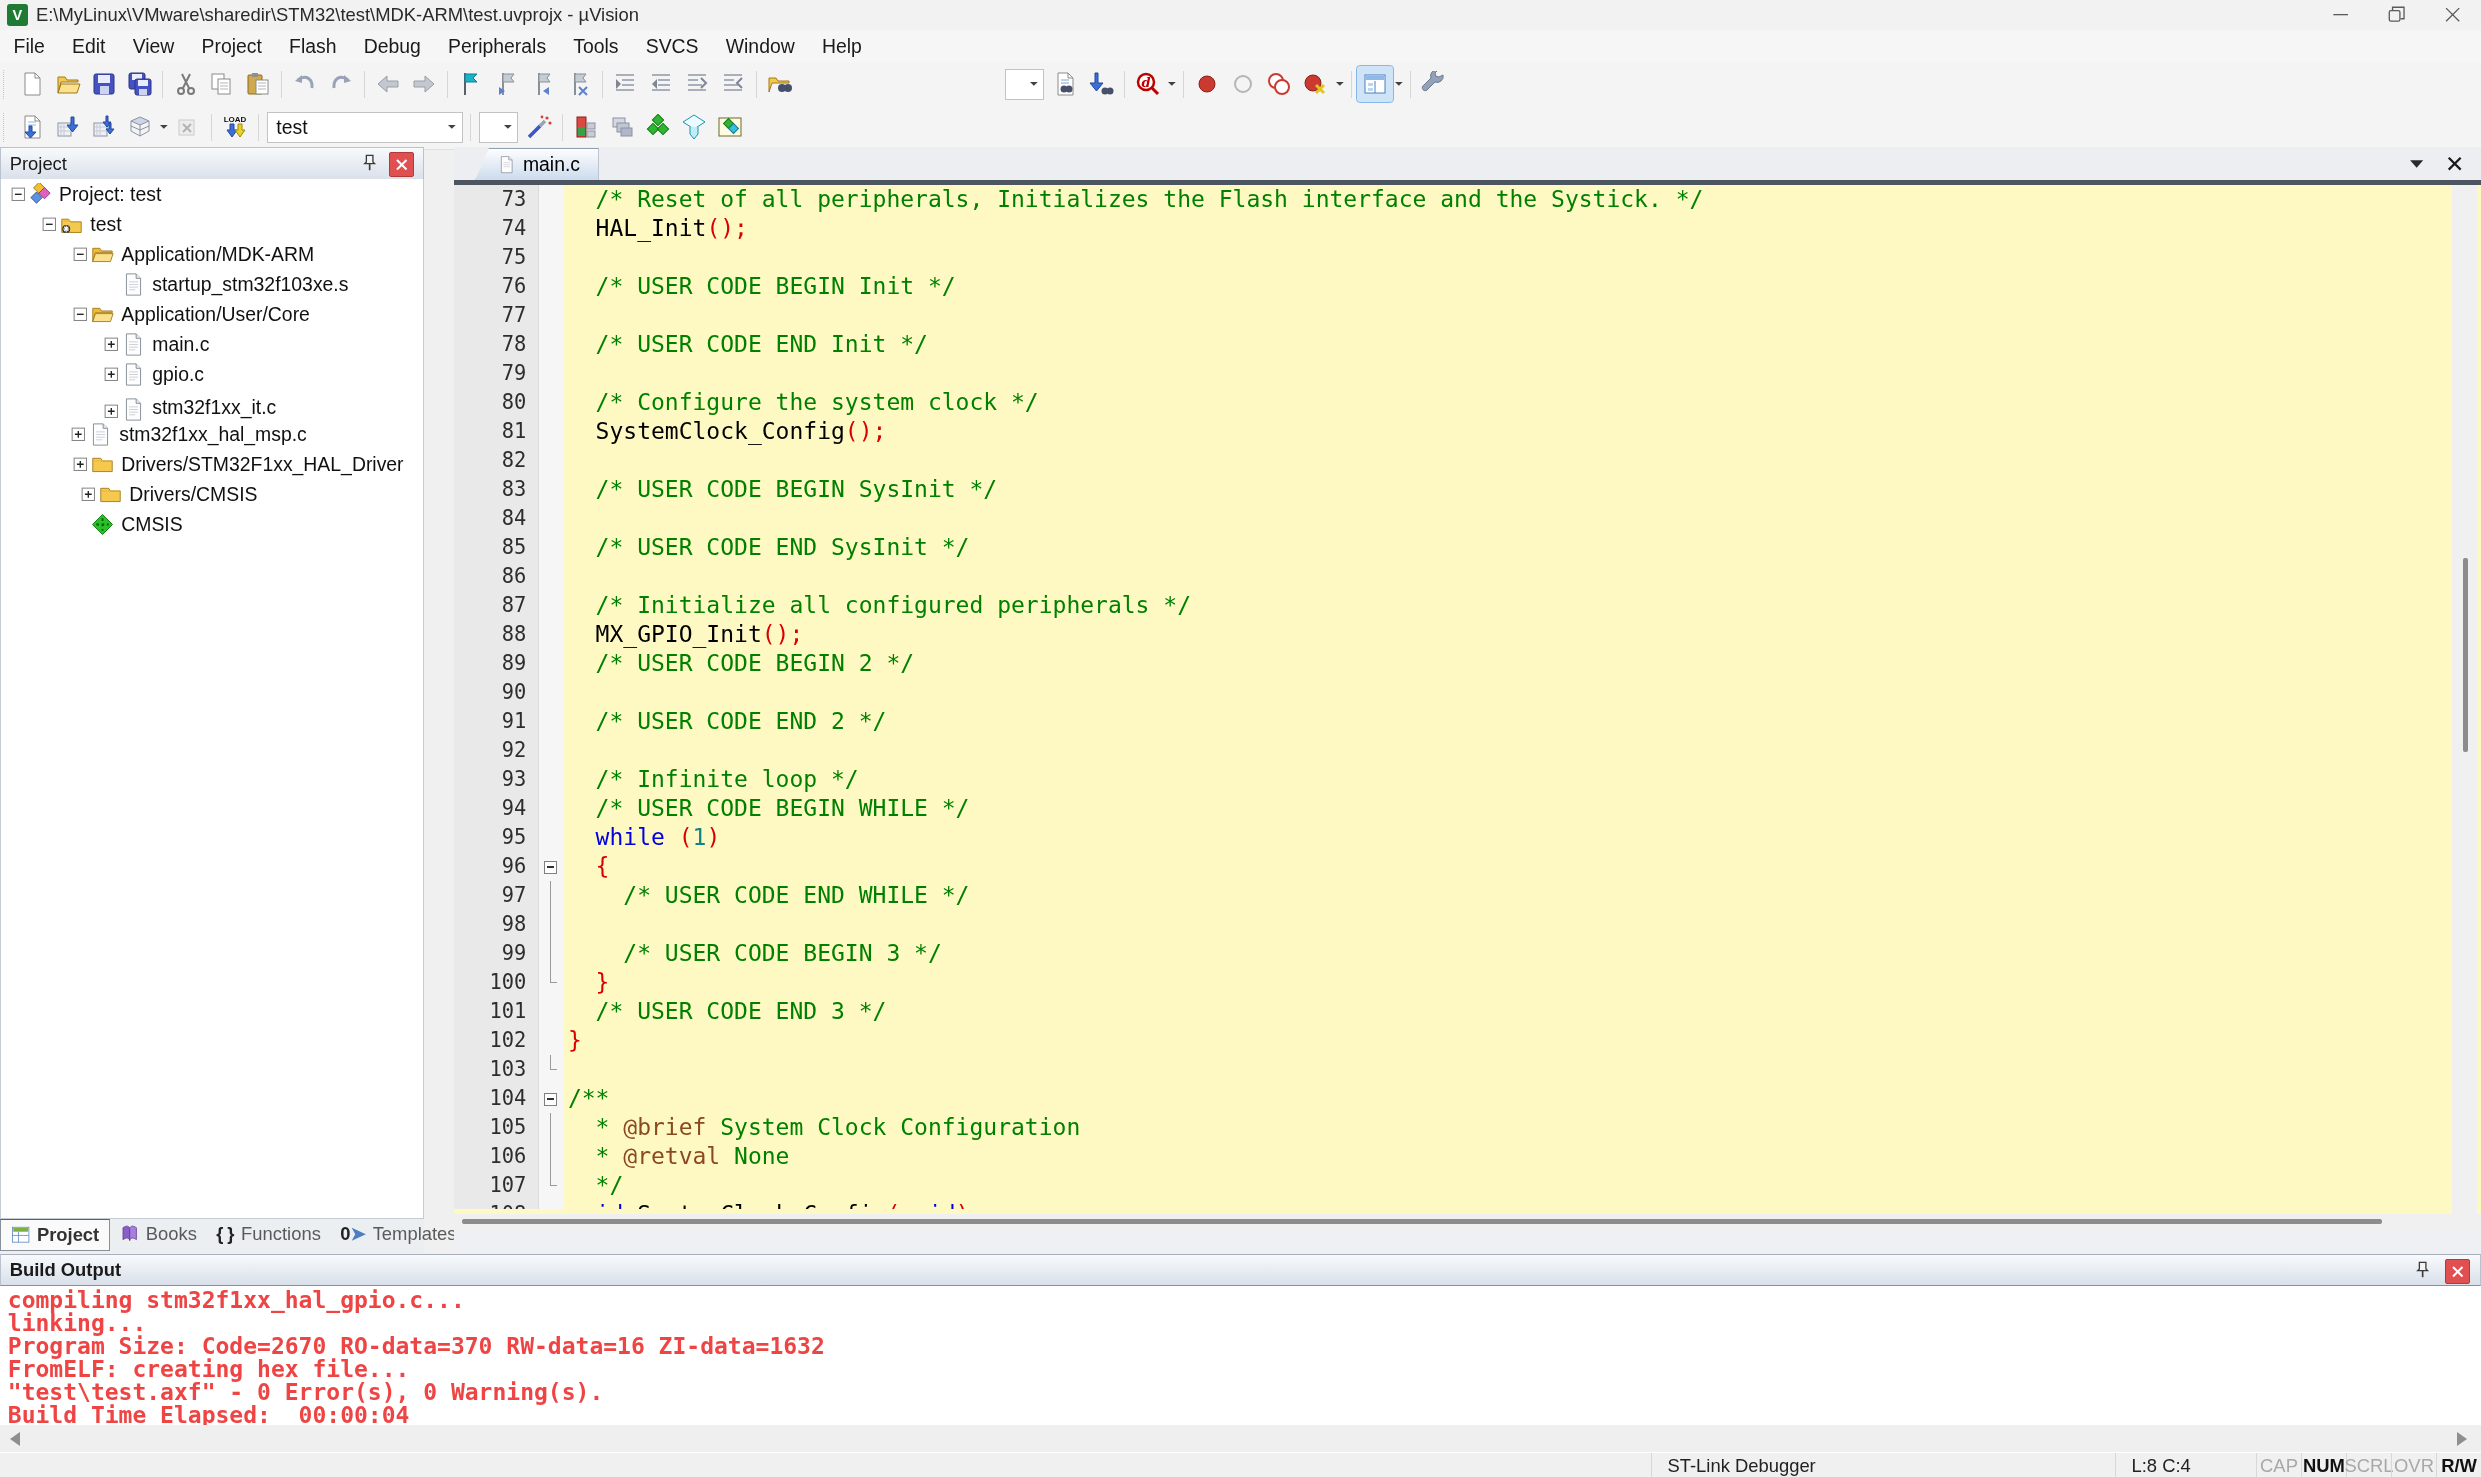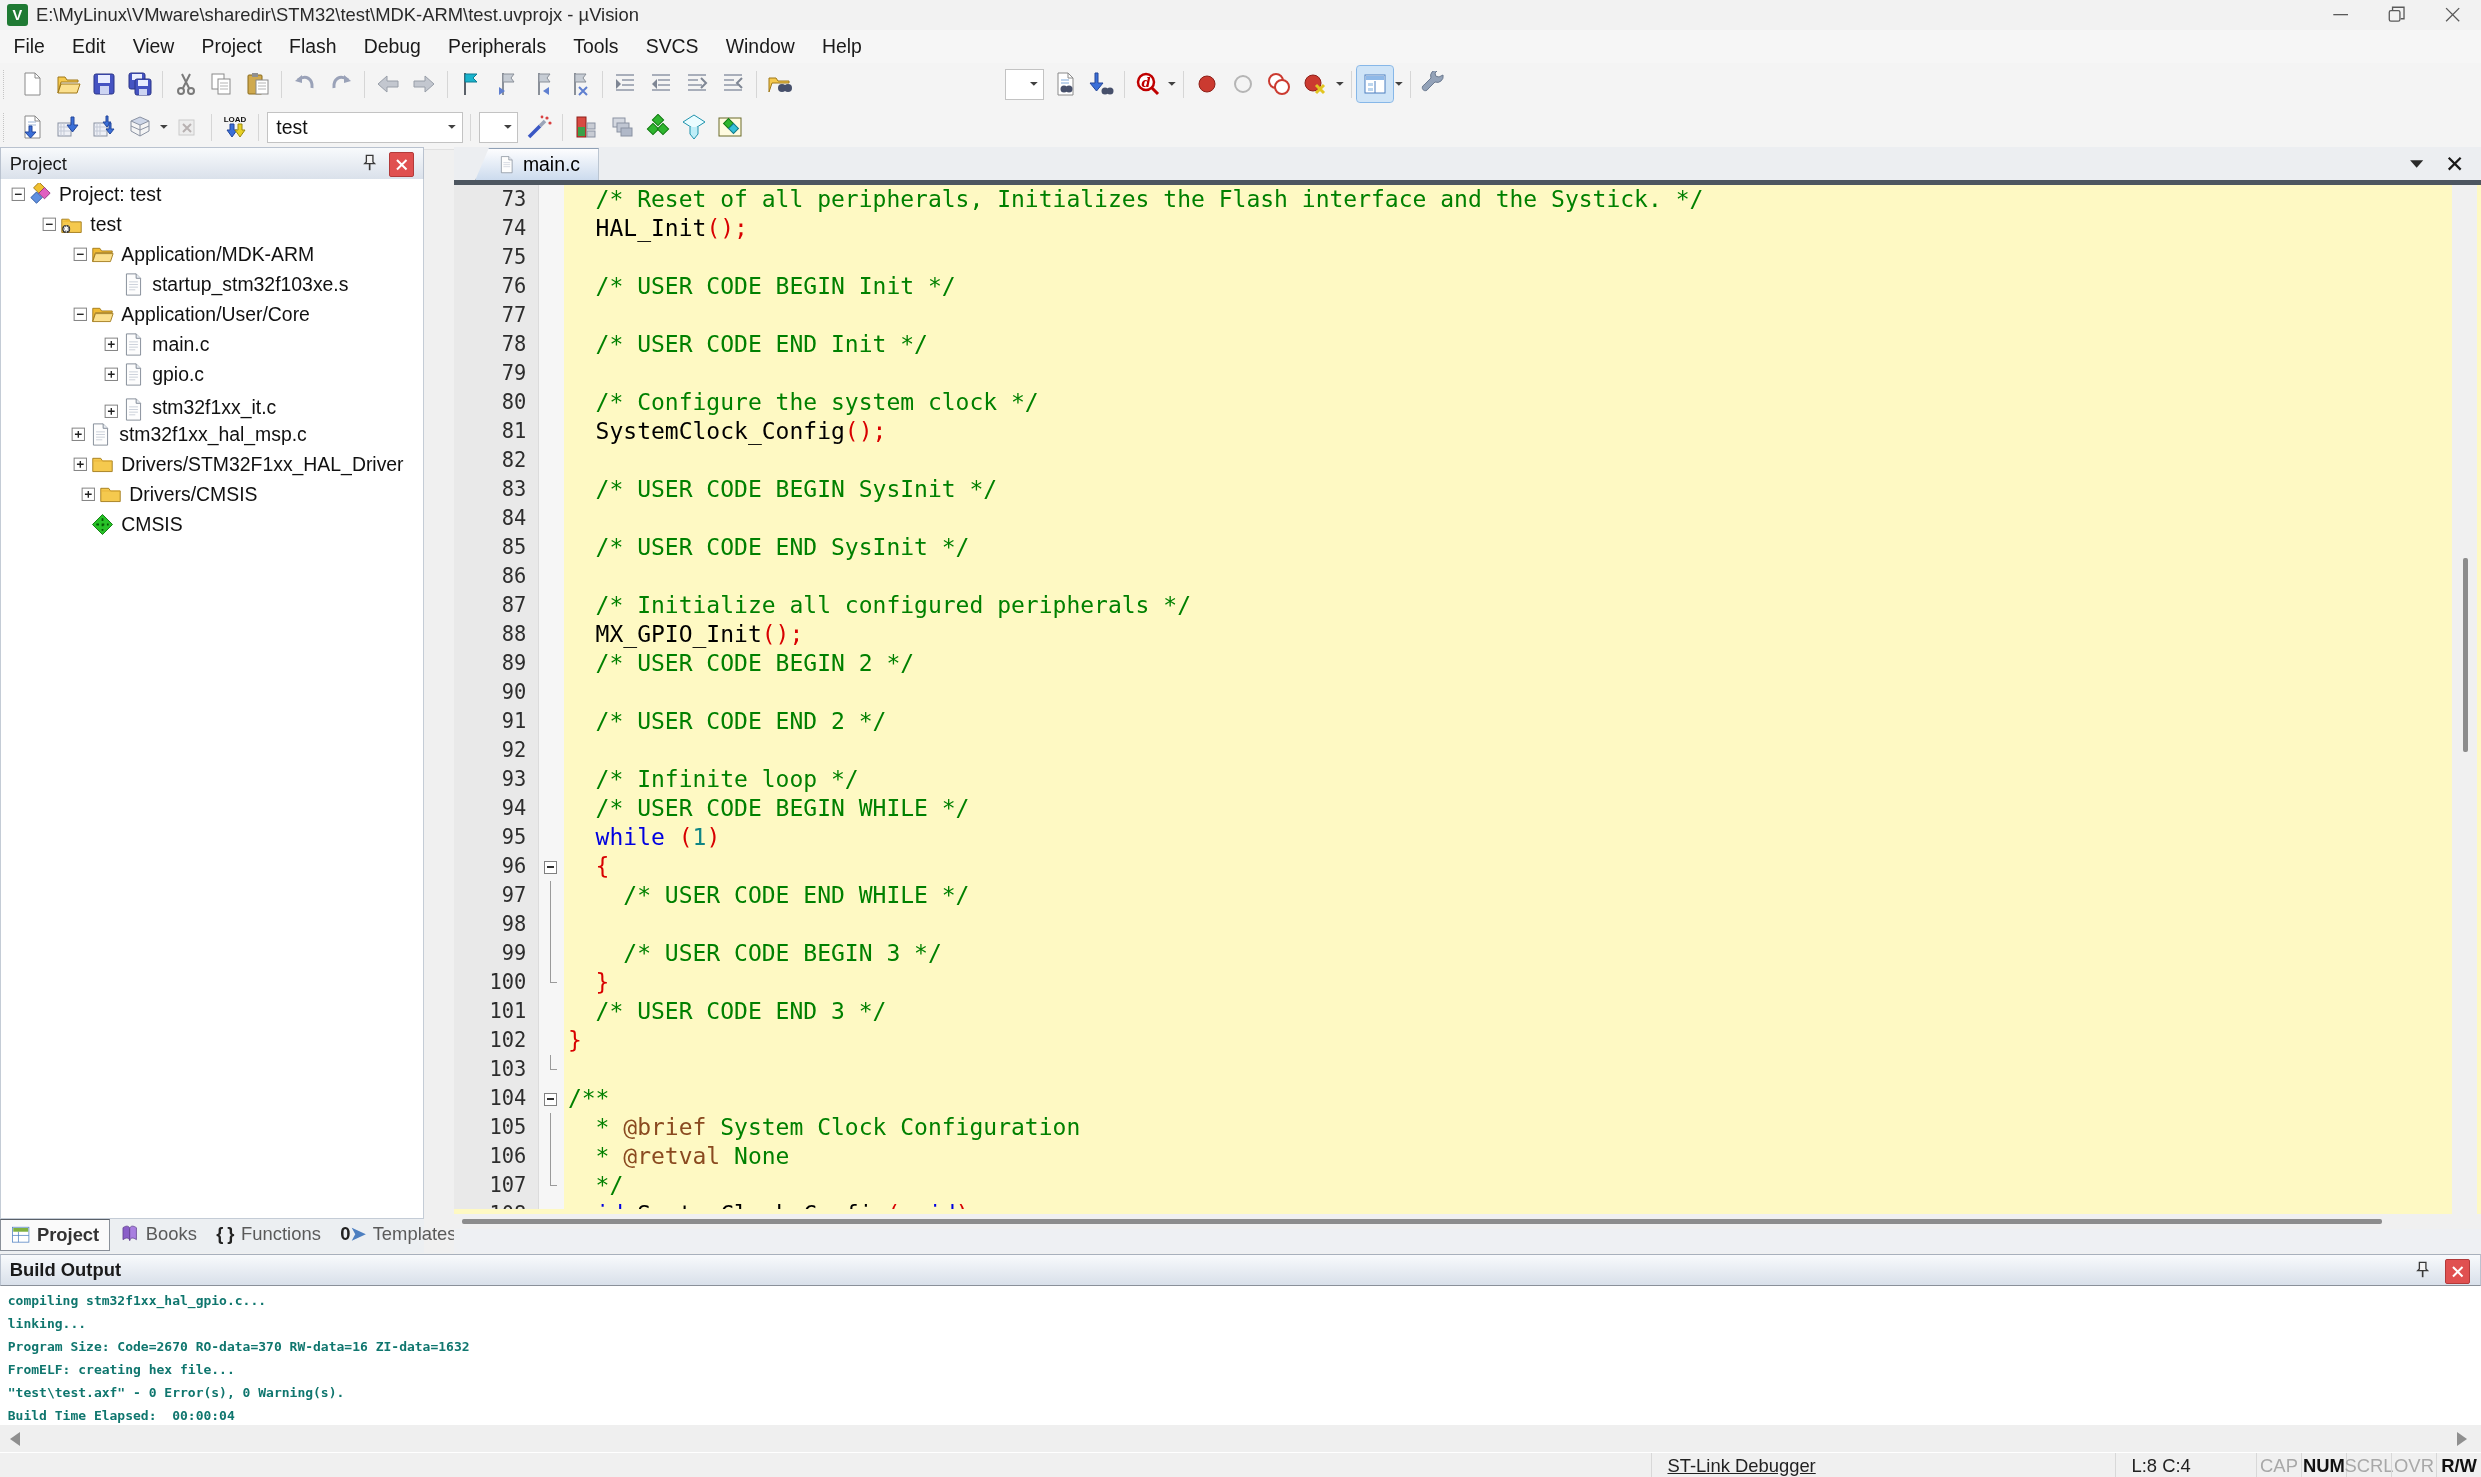--- a/index.html
+++ b/index.html
@@ -89,21 +89,21 @@
   #editor-hscroll{height:15.5px;background:#f0f0f0;position:relative;}
   #editor-hthumb{position:absolute;left:7.8px;top:4.9px;width:1920px;height:4.9px;background:#8c8c8c;border-radius:1.9px;}
   #editor-vscroll{position:absolute;right:3.9px;top:38px;width:25px;height:1029px;background:#f0f0f0;}
   #editor-vthumb{position:absolute;left:10.7px;top:373px;width:4.9px;height:194px;background:#8c8c8c;border-radius:1.9px;}
 
   
   #build-panel{left:0;top:1254px;width:2481px;height:186px;background:#fff;font-weight:bold;}
   #build-header{height:30px;background:linear-gradient(#f8fafc,#d9e0ea);border-top:1px solid #a8b0bc;
                 border-bottom:1.9px solid #8a9099;position:relative;display:flex;align-items:center;}
   #build-body{height:139px;background:#fff;padding:2.9px 0 0 7.8px;
-              font-family:"DejaVu Sans Mono",monospace;font-size:13px;color:#0f766e;}
+              font-family:"DejaVu Sans Mono",monospace;font-size:23px;color:#ef4444;}
   .bo-line{height:23px;line-height:23px;white-space:pre;}
   #bottom-scroll{left:0;top:1425px;width:2481px;height:27px;background:#efefef;border-bottom:1px solid #fff;position:relative;}
   .scroll-arrow-left{position:absolute;left:9.7px;top:6.8px;width:0;height:0;
       border-top:7.8px solid transparent;border-bottom:7.8px solid transparent;border-right:10.7px solid #8f8f8f;}
   .scroll-arrow-right{position:absolute;right:13.6px;top:6.8px;width:0;height:0;
       border-top:7.8px solid transparent;border-bottom:7.8px solid transparent;border-left:10.7px solid #8f8f8f;}
 
   
   #statusbar{left:0;top:1453px;width:2481px;height:25px;background:#f0f0f0;display:flex;align-items:stretch;
              font-size:18.4px;color:#222;}
@@ -1053,21 +1053,21 @@
 </div>
 
 <div class="abs" id="bottom-scroll">
   <div class="scroll-arrow-left"></div>
   <div class="scroll-arrow-right"></div>
 </div>
 
 <div class="abs" id="statusbar">
     <div class="sb-cell" style="flex: 1 1 0%; border-left: none;"></div>
     <div class="sb-cell" style="width: 464px;">
-      <span style="padding-left: 15.5px; text-decoration: underline;">ST-Link Debugger</span>
+      <span style="padding-left: 15.5px;">ST-Link Debugger</span>
     </div>
     <div class="sb-cell" style="width: 141px;">
       <span style="padding-left: 15.5px;">L:8 C:4</span>
     </div>
     <div class="sb-cell sb-flag off" style="width: 45px;">CAP</div>
     <div class="sb-cell sb-flag on" style="width: 45px;">NUM</div>
     <div class="sb-cell sb-flag off" style="width: 45px;">SCRL</div>
     <div class="sb-cell sb-flag off" style="width: 45px;">OVR</div>
     <div class="sb-cell sb-flag on" style="width: 45px;">R/W</div>
   </div>

